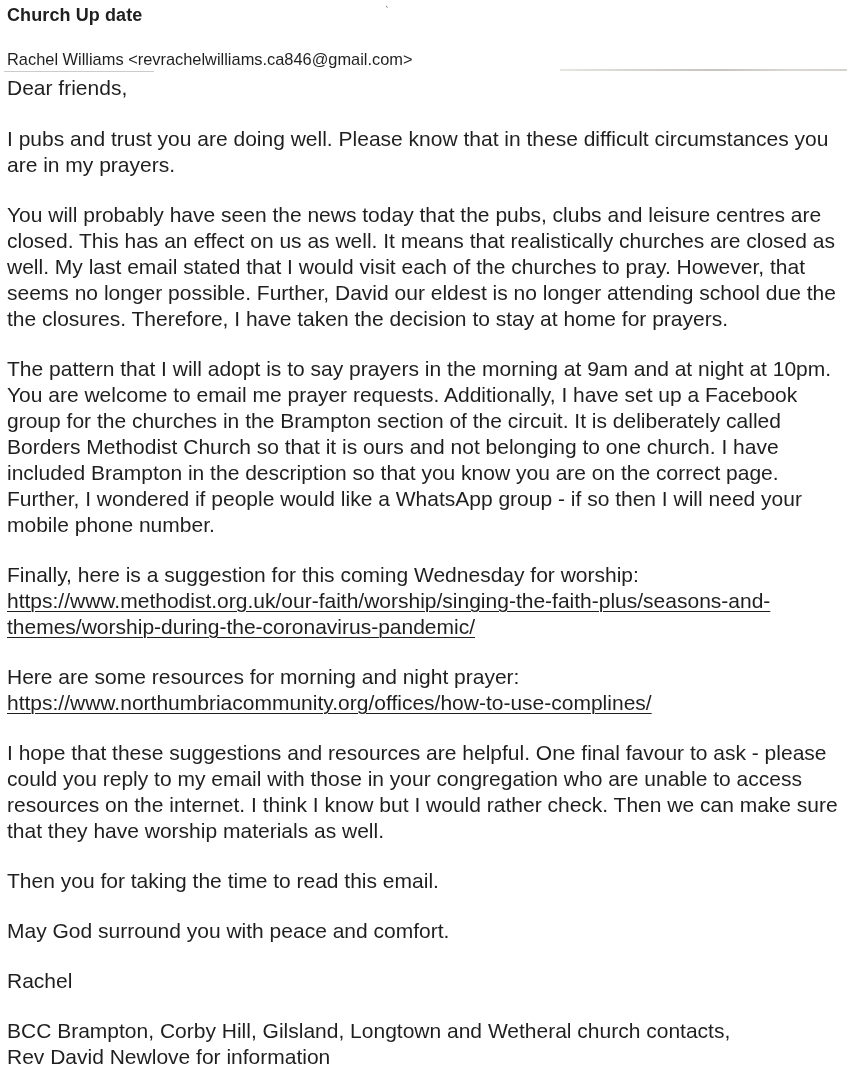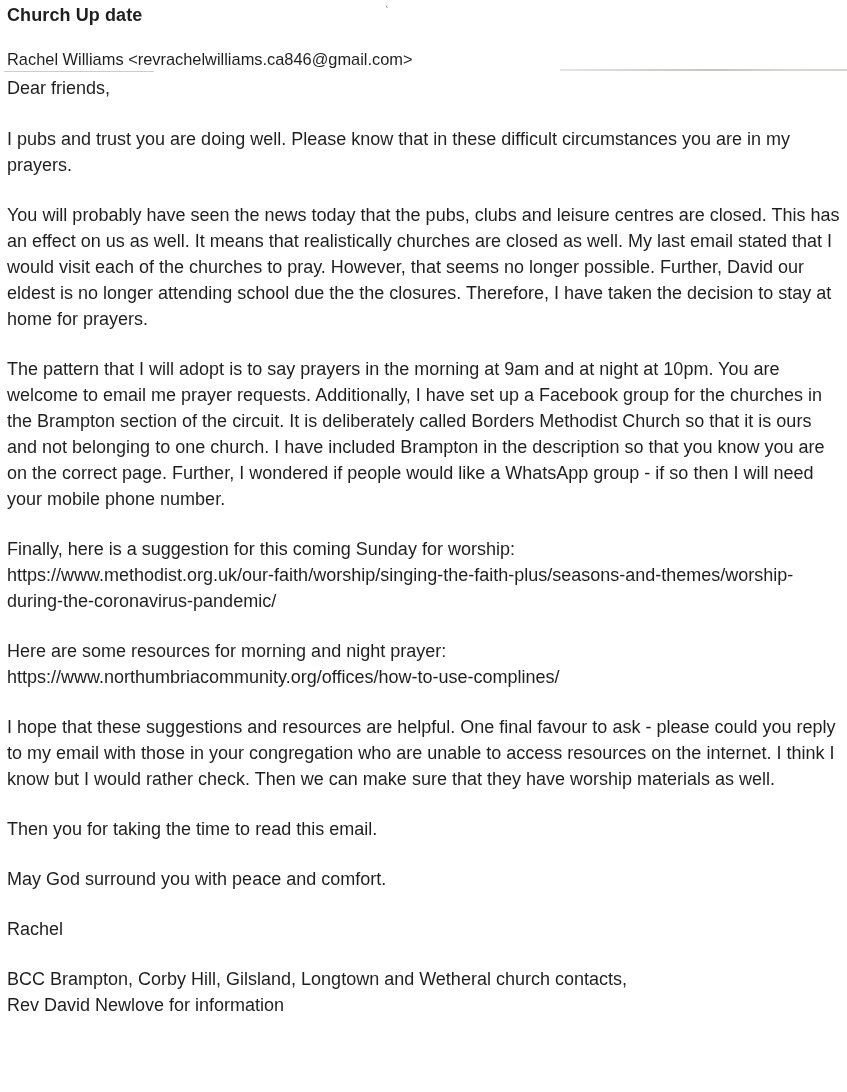--- a/index.html
+++ b/index.html
@@ -35,35 +35,36 @@
     line-height: 26px;
     margin: 8px 0 3px 0;
     white-space: nowrap;
   }
   .greeting {
     font-size: 16.4px;
     line-height: 26px;
     margin: 0 0 25px 0;
   }
   .body-text {
-    font-size: 18px;
+    font-size: 21px;
     line-height: 26px;
     max-width: 838px;
   }
   .block {
     margin: 0 0 24px 0;
   }
   .block:last-child {
     margin-bottom: 0;
   }
   .email-link {
     display: block;
     width: fit-content;
     max-width: 838px;
     color: inherit;
+    text-decoration: underline;
     text-underline-offset: 3px;
     text-decoration-thickness: 1.4px;
     overflow-wrap: break-word;
     cursor: pointer;
   }
   
   .artifact-tick {
     position: absolute;
     left: 385px;
     top: 5px;
@@ -108,21 +109,21 @@
       <div class="block">
         <div>I pubs and trust you are doing well. Please know that in these difficult circumstances you are in my prayers.</div>
       </div>
       <div class="block">
         <div>You will probably have seen the news today that the pubs, clubs and leisure centres are closed. This has an effect on us as well. It means that realistically churches are closed as well. My last email stated that I would visit each of the churches to pray. However, that seems no longer possible. Further, David our eldest is no longer attending school due the the closures. Therefore, I have taken the decision to stay at home for prayers.</div>
       </div>
       <div class="block">
         <div>The pattern that I will adopt is to say prayers in the morning at 9am and at night at 10pm. You are welcome to email me prayer requests. Additionally, I have set up a Facebook group for the churches in the Brampton section of the circuit. It is deliberately called Borders Methodist Church so that it is ours and not belonging to one church. I have included Brampton in the description so that you know you are on the correct page. Further, I wondered if people would like a WhatsApp group - if so then I will need your mobile phone number.</div>
       </div>
       <div class="block">
-        <div>Finally, here is a suggestion for this coming Sunday for worship:</div>
+        <div>Finally, here is a suggestion for this coming Wednesday for worship:</div>
         <a class="email-link">https://www.methodist.org.uk/our-faith/worship/singing-the-faith-plus/seasons-and-themes/worship-during-the-coronavirus-pandemic/</a>
       </div>
       <div class="block">
         <div>Here are some resources for morning and night prayer:</div>
         <a class="email-link">https://www.northumbriacommunity.org/offices/how-to-use-complines/</a>
       </div>
       <div class="block">
         <div>I hope that these suggestions and resources are helpful. One final favour to ask - please could you reply to my email with those in your congregation who are unable to access resources on the internet. I think I know but I would rather check. Then we can make sure that they have worship materials as well.</div>
       </div>
       <div class="block">

